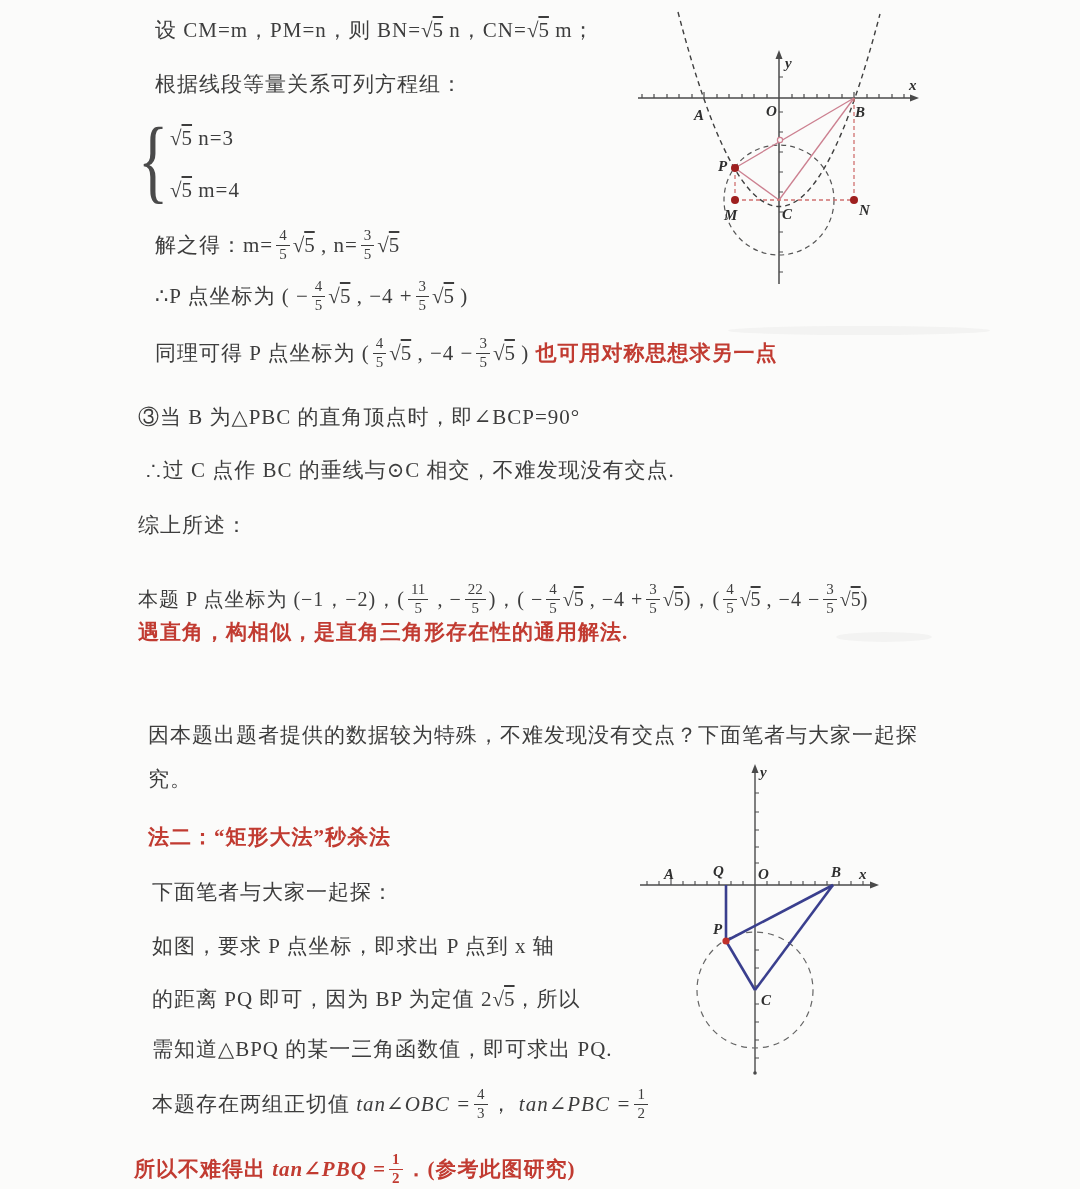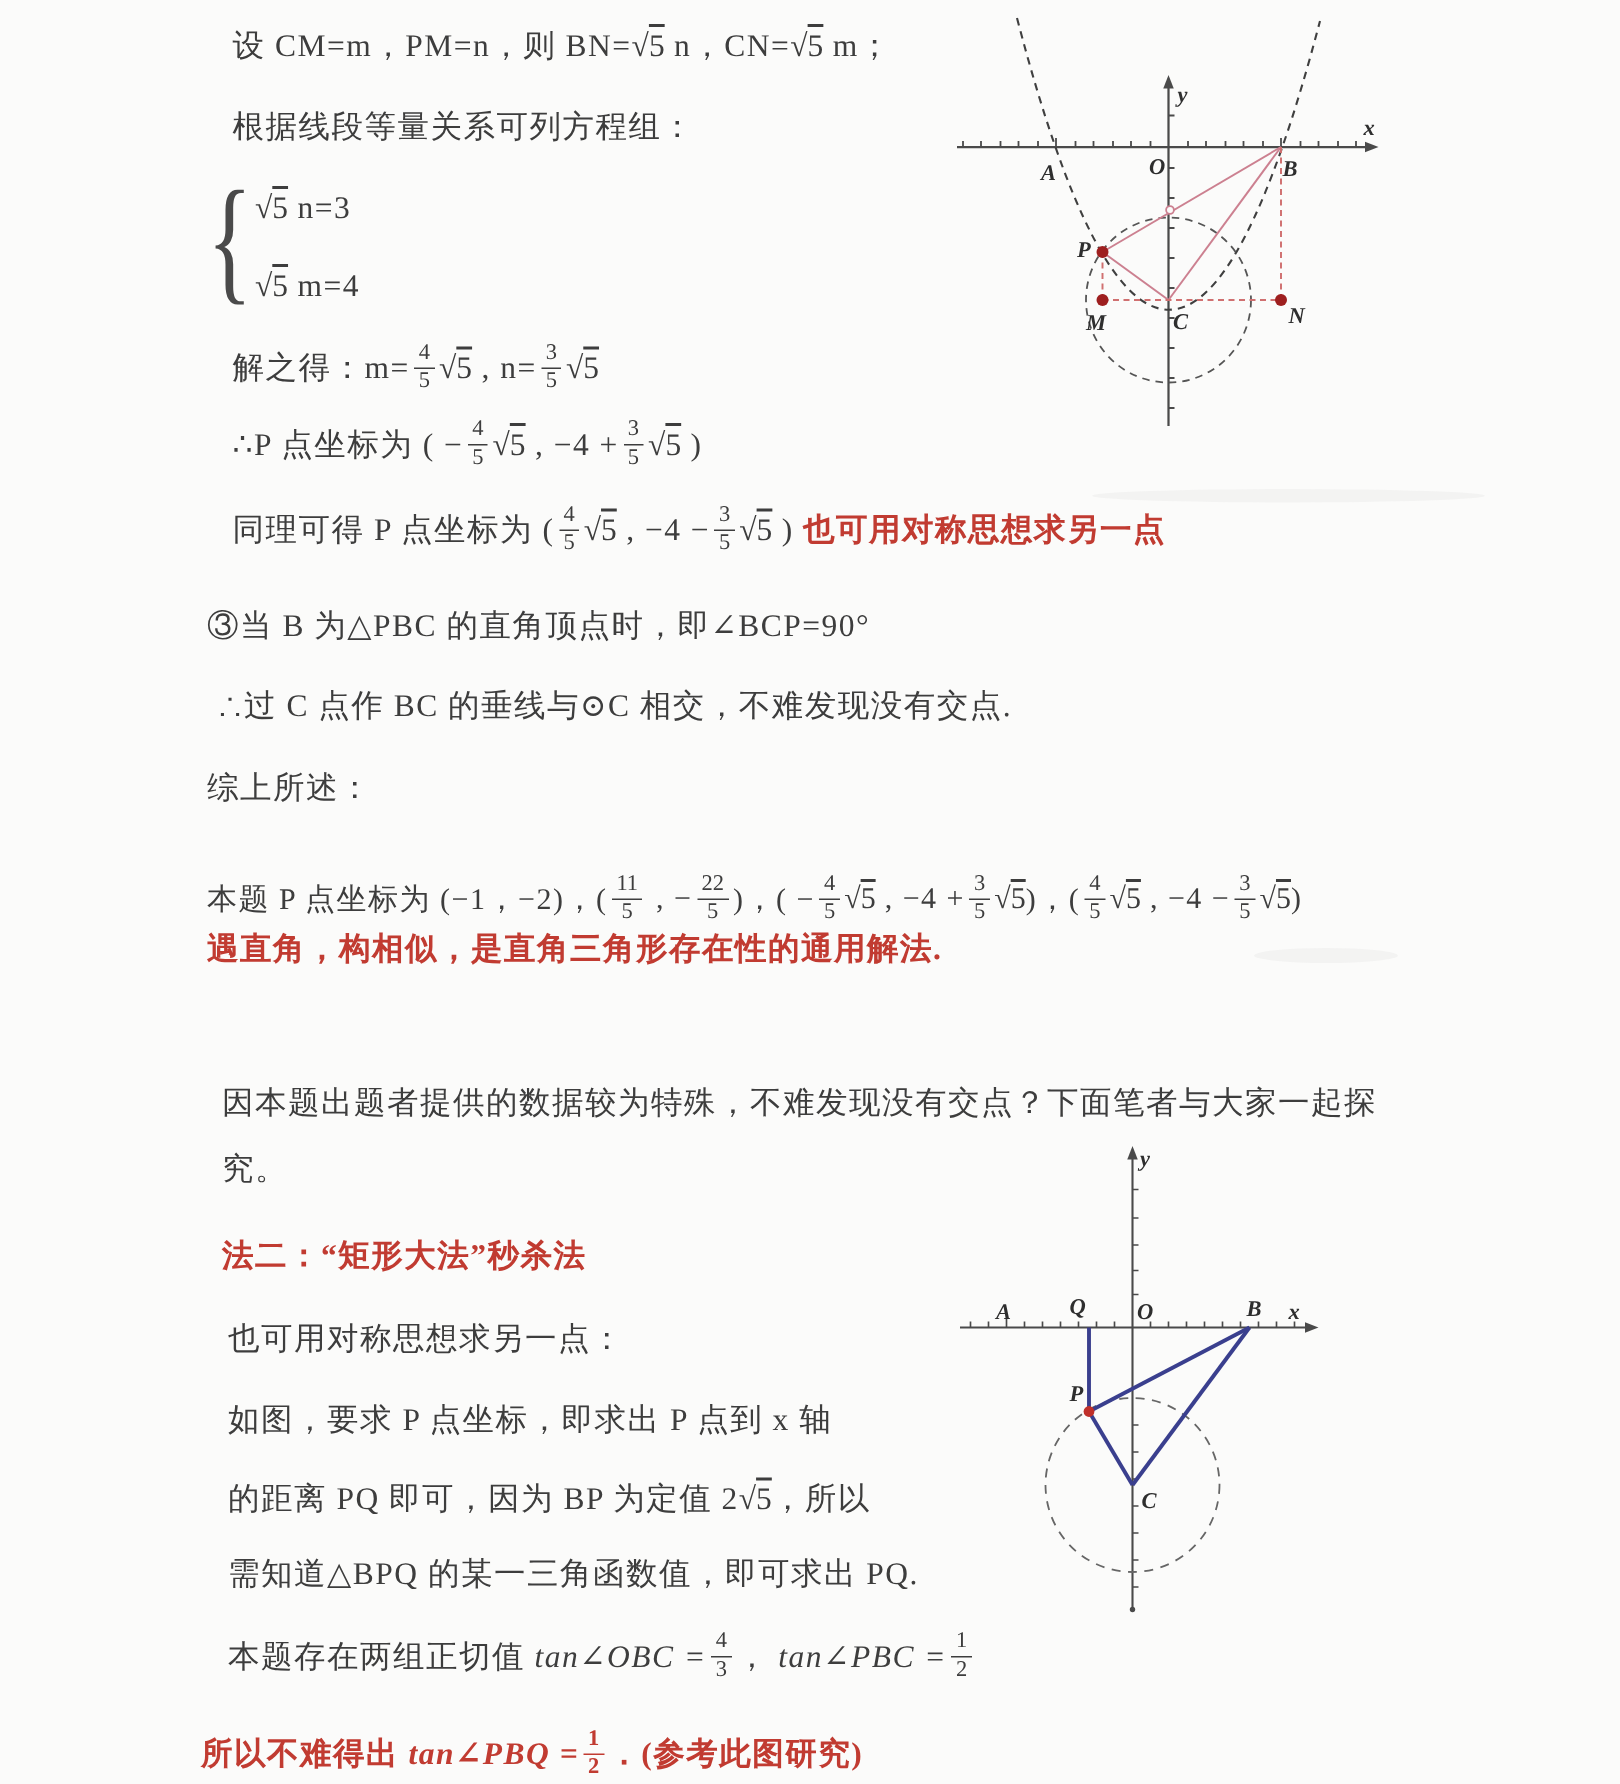--- a/index.html
+++ b/index.html
@@ -130,21 +130,21 @@
   </div>
   <div class="ln" style="left:148px;top:761px;">
     <span>究。</span>
   </div>
 
   <div class="ln red bold" style="left:148px;top:819px;">
     <span>法二：“矩形大法”秒杀法</span>
   </div>
 
   <div class="ln" style="left:152px;top:874px;">
-    <span>也可用对称思想求另一点：</span>
+    <span>下面笔者与大家一起探：</span>
   </div>
   <div class="ln" style="left:152px;top:928px;">
     <span>如图，要求 P 点坐标，即求出 P 点到 x 轴</span>
   </div>
   <div class="ln" style="left:152px;top:981px;">
     <span>的距离 PQ 即可，因为 BP 为定值 2</span>
       <span class="rad"><span>√</span><span class="rb">5</span></span>
       <span>，所以</span>
   </div>
   <div class="ln" style="left:152px;top:1031px;">

